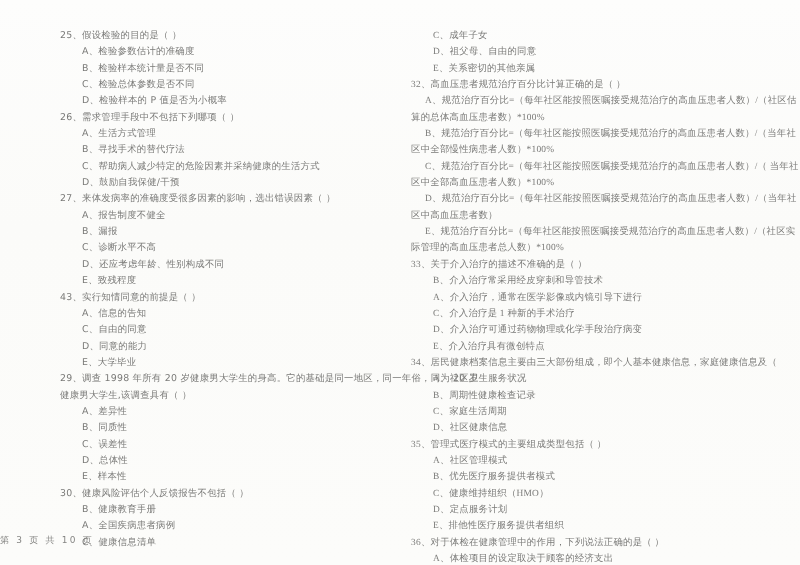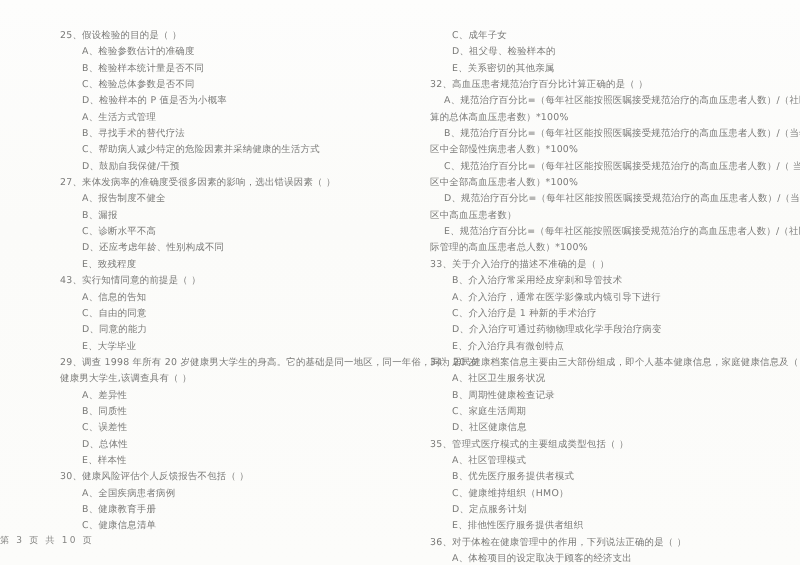--- a/index.html
+++ b/index.html
@@ -26,30 +26,31 @@
   .page-wrap {
     position: absolute;
     left: 0; top: 0;
     width: 800px;
     height: 565px;
     box-sizing: border-box;
     padding: 28px 56px 20px 60px;
   }
   .columns {
     display: flex;
-    gap: 16px;
+    gap: 9px;
     height: 480px;
   }
   .col {
     width: 334px;
     flex: 0 0 334px;
     position: relative;
   }
   .col-right {
-    margin-left: 20px;
+    margin-left: 8px;
+    font-family: Liberation Serif, serif;
   }
 
   
   .q, .opt, .cont {
     font-size: 9.4px;
     line-height: 16.35px;
     letter-spacing: 0.25px;
     color: #70706e;
     white-space: nowrap;
     margin: 0;
@@ -98,20 +99,21 @@
 <div class="paper"></div>
 
 <div class="page-wrap">
   <div class="columns">
     <div class="col col-left" id="col-left">
         <div class="q">25、假设检验的目的是（      ）</div>
         <div class="opt">A、检验参数估计的准确度</div>
         <div class="opt">B、检验样本统计量是否不同</div>
         <div class="opt">C、检验总体参数是否不同</div>
         <div class="opt">D、检验样本的 P 值是否为小概率</div>
+        <div class="q">26、需求管理手段中不包括下列哪项（      ）</div>
         <div class="opt">A、生活方式管理</div>
         <div class="opt">B、寻找手术的替代疗法</div>
         <div class="opt">C、帮助病人减少特定的危险因素并采纳健康的生活方式</div>
         <div class="opt">D、鼓励自我保健/干预</div>
         <div class="q">27、来体发病率的准确度受很多因素的影响，选出错误因素（      ）</div>
         <div class="opt">A、报告制度不健全</div>
         <div class="opt">B、漏报</div>
         <div class="opt">C、诊断水平不高</div>
         <div class="opt">D、还应考虑年龄、性别构成不同</div>
         <div class="opt">E、致残程度</div>
@@ -121,27 +123,27 @@
         <div class="opt">D、同意的能力</div>
         <div class="opt">E、大学毕业</div>
         <div class="q">29、调查 1998 年所有 20 岁健康男大学生的身高。它的基础是同一地区，同一年俗，同为 20 岁</div>
         <div class="cont">健康男大学生,该调查具有（      ）</div>
         <div class="opt">A、差异性</div>
         <div class="opt">B、同质性</div>
         <div class="opt">C、误差性</div>
         <div class="opt">D、总体性</div>
         <div class="opt">E、样本性</div>
         <div class="q">30、健康风险评估个人反馈报告不包括（      ）</div>
+        <div class="opt">B、健康教育手册</div>
         <div class="opt">A、全国疾病患者病例</div>
-        <div class="opt">B、健康教育手册</div>
         <div class="opt">C、健康信息清单</div>
       </div>
     <div class="col col-right" id="col-right">
         <div class="opt">C、成年子女</div>
-        <div class="opt">D、祖父母、检验样本的</div>
+        <div class="opt">D、祖父母、自由的同意</div>
         <div class="opt">E、关系密切的其他亲属</div>
         <div class="q">32、高血压患者规范治疗百分比计算正确的是（      ）</div>
         <div class="opt formula">A、规范治疗百分比=（每年社区能按照医嘱接受规范治疗的高血压患者人数）/（社区估</div>
         <div class="cont formula-cont">算的总体高血压患者数）*100%</div>
         <div class="opt formula">B、规范治疗百分比=（每年社区能按照医嘱接受规范治疗的高血压患者人数）/（当年社</div>
         <div class="cont formula-cont">区中全部慢性病患者人数）*100%</div>
         <div class="opt formula">C、规范治疗百分比=（每年社区能按照医嘱接受规范治疗的高血压患者人数）/（  当年社</div>
         <div class="cont formula-cont">区中全部高血压患者人数）*100%</div>
         <div class="opt formula">D、规范治疗百分比=（每年社区能按照医嘱接受规范治疗的高血压患者人数）/（当年社</div>
         <div class="cont formula-cont">区中高血压患者数）</div>

